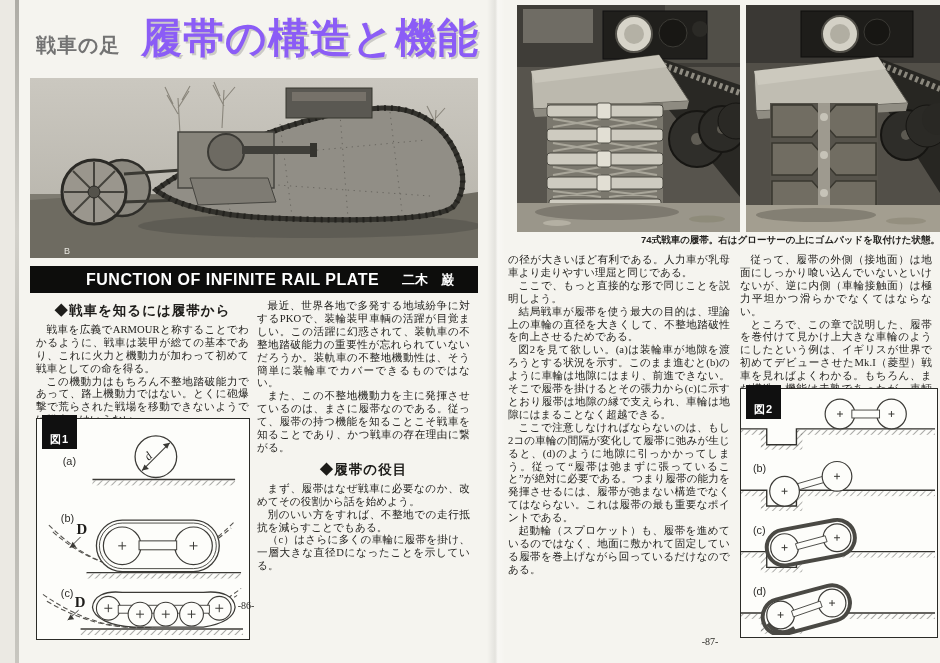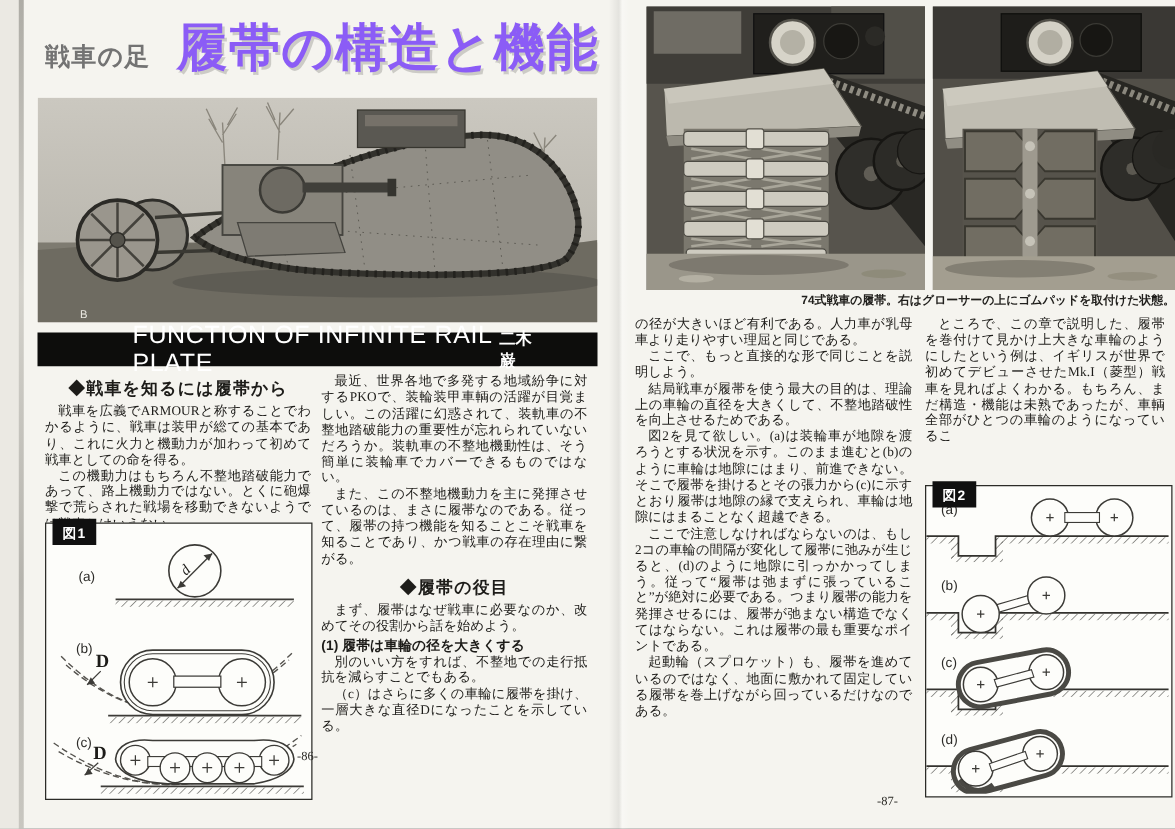--- a/index.html
+++ b/index.html
@@ -8,40 +8,40 @@
   .abs{position:absolute;}
   
   .scan-strip{left:0;top:0;width:15px;height:663px;background:#ebe9e3;}
   .scan-line{left:15px;top:0;width:4px;height:663px;background:linear-gradient(180deg,#8f8d86,#c4c2bb 35%,#9b9992 70%,#b5b3ac);opacity:.7;}
   .fold{left:487px;top:0;width:18px;height:663px;background:linear-gradient(90deg,rgba(0,0,0,0),rgba(0,0,0,0.07) 45%,rgba(255,255,255,0.35) 60%,rgba(0,0,0,0));}
   
   .kicker{left:36px;top:32px;font-family:"Liberation Sans",sans-serif;font-weight:bold;font-size:20px;letter-spacing:1px;color:#737373;}
   .main-title{left:141px;top:11px;font-family:"Liberation Sans",sans-serif;font-weight:bold;font-size:41px;letter-spacing:1px;color:#8b5cf6;text-shadow:2px 2px 0 rgba(60,60,55,0.22);}
   
   .banner{left:30px;top:266px;width:448px;height:27px;background:#0d0d0c;color:#fff;display:flex;align-items:center;font-family:"Liberation Sans",sans-serif;}
-  .banner-title{font-size:20px;font-weight:normal;letter-spacing:.5px;padding-left:76px;}
-  .banner-author{margin-left:auto;padding-right:36px;font-size:13px;font-weight:bold;}
+  .banner-title{font-size:16px;font-weight:bold;letter-spacing:.5px;padding-left:56px;}
+  .banner-author{margin-left:auto;padding-right:24px;font-size:13px;font-weight:bold;}
   
   .col{font-size:10.6px;line-height:12.9px;text-align:justify;letter-spacing:.1px;}
   .col p{margin:0;text-indent:1em;}
   .col p.cont{text-indent:0;}
   h3.sec{font-family:"Liberation Sans",sans-serif;font-size:13.5px;font-weight:bold;text-align:center;margin:2px 0 6px;letter-spacing:1px;}
   h3.sec2{margin-top:9px;}
   h4.sub{font-family:"Liberation Sans",sans-serif;font-size:11px;font-weight:bold;margin:2px 0 1px;}
   .lp-c1{left:36px;top:303px;width:213px;}
   .lp-c2{left:257px;top:300px;width:213px;}
   .rp-c1{left:508px;top:254px;width:222px;}
   .rp-c2{left:740px;top:254px;width:192px;}
   
   .figure{background:#fdfdfa;border:1px solid #2b2b27;}
   .fig1{left:36px;top:418px;width:212px;height:220px;}
   .fig2{left:740px;top:388px;width:196px;height:248px;}
   .fig-label{position:absolute;top:-4px;left:5px;background:#101010;color:#fff;
              font-family:"Liberation Sans",sans-serif;font-size:11px;font-weight:bold;
-             padding:4px 8px 2px;letter-spacing:1px;}
+             padding:17px 8px 2px;letter-spacing:1px;}
   .ft{font-family:"Liberation Sans",sans-serif;font-size:11px;fill:#2c2b28;}
   .fD{font-family:"Liberation Serif",serif;font-weight:bold;font-size:15px;fill:#1d1c19;}
   .fd{font-family:"Liberation Serif",serif;font-style:italic;font-size:12px;fill:#1d1c19;}
   
   .photo{overflow:hidden;}
   .tank-photo{left:30px;top:78px;width:448px;height:180px;}
   .t74-left{left:517px;top:5px;width:223px;height:227px;}
   .t74-right{left:746px;top:5px;width:194px;height:227px;}
   .caption{left:500px;top:234px;width:440px;text-align:right;font-family:"Liberation Sans",sans-serif;
            font-size:9.5px;font-weight:bold;color:#201f1c;}
@@ -184,21 +184,20 @@
           <rect x="44" y="213" width="164" height="5" fill="url(#h1)"></rect>
         </g>
       </svg>
     </div>
 
     <div class="abs col lp-c2">
       <p>最近、世界各地で多発する地域紛争に対するPKOで、装輪装甲車輌の活躍が目覚ましい。この活躍に幻惑されて、装軌車の不整地踏破能力の重要性が忘れられていないだろうか。装軌車の不整地機動性は、そう簡単に装輪車でカバーできるものではない。</p>
       <p>また、この不整地機動力を主に発揮させているのは、まさに履帯なのである。従って、履帯の持つ機能を知ることこそ戦車を知ることであり、かつ戦車の存在理由に繋がる。</p>
       <h3 class="sec sec2">◆履帯の役目</h3>
       <p>まず、履帯はなぜ戦車に必要なのか、改めてその役割から話を始めよう。</p>
-      <h4 class="sub">(1) 履帯は車輪の径を大きくする</h4>
       <p>別のいい方をすれば、不整地での走行抵抗を減らすことでもある。</p>
       <p>（c）はさらに多くの車輪に履帯を掛け、一層大きな直径Dになったことを示している。</p>
 
     </div>
 
     <div class="abs pagenum lp-num">-86-</div>
   </div>
 
   <div>
 
@@ -304,20 +303,21 @@
       <p class="cont">の径が大きいほど有利である。人力車が乳母車より走りやすい理屈と同じである。</p>
       <p>ここで、もっと直接的な形で同じことを説明しよう。</p>
       <p>結局戦車が履帯を使う最大の目的は、理論上の車輪の直径を大きくして、不整地踏破性を向上させるためである。</p>
       <p>図2を見て欲しい。(a)は装輪車が地隙を渡ろうとする状況を示す。このまま進むと(b)のように車輪は地隙にはまり、前進できない。そこで履帯を掛けるとその張力から(c)に示すとおり履帯は地隙の縁で支えられ、車輪は地隙にはまることなく超越できる。</p>
       <p>ここで注意しなければならないのは、もし2コの車輪の間隔が変化して履帯に弛みが生じると、(d)のように地隙に引っかかってしまう。従って“履帯は弛まずに張っていること”が絶対に必要である。つまり履帯の能力を発揮させるには、履帯が弛まない構造でなくてはならない。これは履帯の最も重要なポイントである。</p>
       <p>起動輪（スプロケット）も、履帯を進めているのではなく、地面に敷かれて固定している履帯を巻上げながら回っているだけなのである。</p>
 
     </div>
 
     <div class="abs col rp-c2">
+      <p>従って、履帯の外側（接地面）は地面にしっかり喰い込んでいないといけないが、逆に内側（車輪接触面）は極力平坦かつ滑らかでなくてはならない。</p>
       <p>ところで、この章で説明した、履帯を巻付けて見かけ上大きな車輪のようにしたという例は、イギリスが世界で初めてデビューさせたMk.I（菱型）戦車を見ればよくわかる。もちろん、まだ構造・機能は未熟であったが、車輌全部がひとつの車輪のようになっているこ</p>
     </div>
 
     <div class="abs figure fig2">
       <div class="fig-label">図2</div>
       <svg viewBox="0 0 196 248" width="194" height="246">
         <defs>
           <pattern id="h2" width="5" height="5" patternUnits="userSpaceOnUse" patternTransform="rotate(45)">
             <line x1="0" y1="0" x2="0" y2="5" stroke="#5a5a55" stroke-width="1"></line>
           </pattern>

